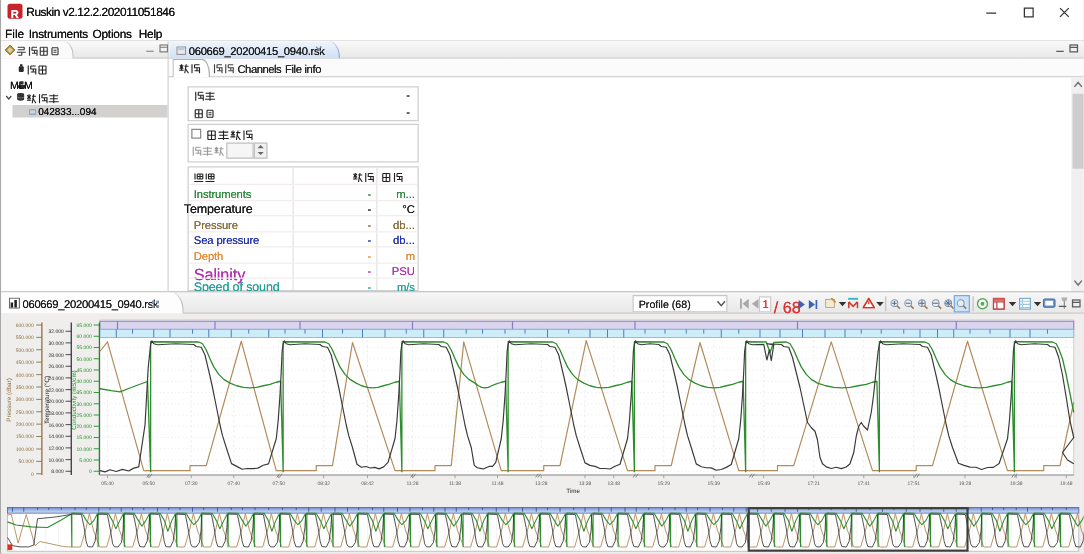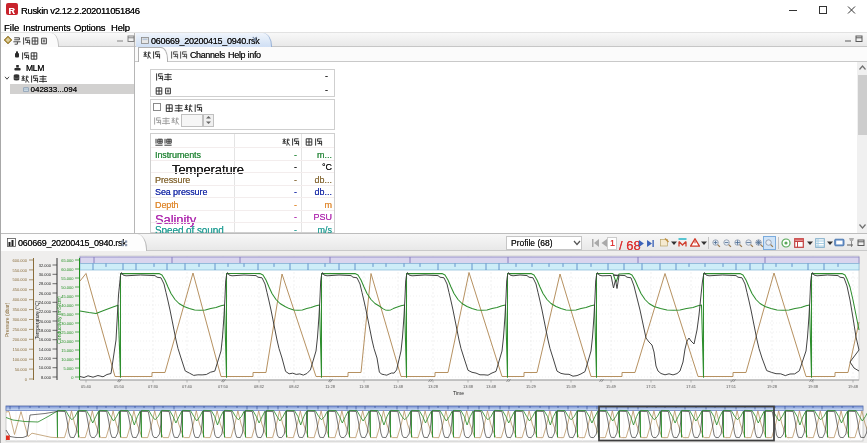--- a/index.html
+++ b/index.html
@@ -87,21 +87,21 @@
           <line x1="15.8" y1="0.8" x2="15.8" y2="7.2"></line>
           <line x1="10.2" y1="7.2" x2="15.8" y2="7.2"></line>
           <line x1="10.2" y1="4.0" x2="15.8" y2="4.0"></line>
           <line x1="13.0" y1="0.8" x2="13.0" y2="7.2"></line>
         </g>
       </svg></div>
 <svg class="abs" style="left:12.5px;top:63.5px" width="7" height="7" viewBox="0 0 7 7">
       <rect x="0.4" y="4" width="6.2" height="2.6" rx="0.8" fill="#2a2a2a"></rect>
       <rect x="2.2" y="1" width="2.6" height="2.6" fill="#2a2a2a"></rect>
     </svg>
-<div class="tx" style="left:25px;top:62.5px;font-size:8.5px;color:#111;letter-spacing:-0.3px">MLM</div>
+<div class="tx" style="left:7px;top:62.5px;font-size:8.5px;color:#111;letter-spacing:-0.3px">MLM</div>
 <svg class="abs" style="left:2.5px;top:75px" width="6" height="6" viewBox="0 0 6 6">
       <path d="M1,1.8 L3,4.2 L5,1.8" stroke="#444" stroke-width="1" fill="none"></path>
     </svg>
 <svg class="abs" style="left:12px;top:74px" width="7" height="7" viewBox="0 0 7 7">
       <ellipse cx="3.5" cy="1.4" rx="2.8" ry="1.1" fill="#333"></ellipse>
       <path d="M0.7,1.4v4a2.8,1.1 0 0 0 5.6,0V1.4" fill="#333"></path>
       <path d="M0.7,3.3a2.8,1.1 0 0 0 5.6,0" stroke="#999" stroke-width="0.5" fill="none"></path>
     </svg>
 <div style="position:absolute;left:20px;top:74.5px;line-height:0"><svg width="27" height="8" viewBox="0 0 27 8" style="display:inline-block;vertical-align:-1px">
         <g stroke="#222" stroke-width="0.9" stroke-linecap="butt">
@@ -181,21 +181,21 @@
           <line x1="10.6" y1="0.4" x2="10.6" y2="7.6"></line>
           <line x1="12.6" y1="0.8" x2="12.6" y2="3.2"></line>
           <line x1="12.6" y1="0.8" x2="16.6" y2="0.8"></line>
           <line x1="12.2" y1="3.2" x2="17.0" y2="3.2"></line>
           <line x1="14.6" y1="3.2" x2="14.6" y2="5.6"></line>
           <line x1="12.6" y1="5.6" x2="16.6" y2="5.6"></line>
           <line x1="16.6" y1="3.2" x2="16.6" y2="7.6"></line>
         </g>
       </svg></div>
 <div class="tx" style="left:189px;top:49.5px;font-size:9px;color:#222;letter-spacing:-0.4px">Channels</div>
-<div class="tx" style="left:227px;top:49.5px;font-size:9px;color:#222;letter-spacing:-0.3px">Help info</div>
+<div class="tx" style="left:227px;top:49.5px;font-size:9px;color:#222;letter-spacing:-0.3px">File info</div>
 <div class="abs" style="left:134px;top:62px;width:733px;height:171px;background:#fff"></div>
 <div class="abs" style="left:149px;top:69px;width:185px;height:28px;border:1px solid #cfcfcf;background:#fff"></div>
 <div style="position:absolute;left:154px;top:73px;line-height:0"><svg width="18" height="8" viewBox="0 0 18 8" style="display:inline-block;vertical-align:-1px">
         <g stroke="#222" stroke-width="0.9" stroke-linecap="butt">
           <line x1="1.6" y1="0.4" x2="1.6" y2="7.6"></line>
           <line x1="3.6" y1="0.8" x2="3.6" y2="3.2"></line>
           <line x1="3.6" y1="0.8" x2="7.6" y2="0.8"></line>
           <line x1="3.2" y1="3.2" x2="8.0" y2="3.2"></line>
           <line x1="5.6" y1="3.2" x2="5.6" y2="5.6"></line>
           <line x1="3.6" y1="5.6" x2="7.6" y2="5.6"></line>
@@ -339,21 +339,21 @@
           <line x1="16.6" y1="3.2" x2="16.6" y2="7.6"></line>
         </g>
       </svg></div>
 <div class="abs" style="left:233px;top:134px;width:1px;height:98px;background:#e4e4e4"></div>
 <div class="abs" style="left:300px;top:134px;width:1px;height:98px;background:#e4e4e4"></div>
 <div class="abs" style="left:150px;top:147.0px;width:183px;height:1px;background:#f3eded"></div>
 <div class="tx" style="left:154px;top:149.5px;font-size:9px;color:#2e8b40;letter-spacing:-0.1px">Instruments</div>
 <div class="tx" style="left:293px;top:149.5px;font-size:9px;color:#2e8b40;">-</div>
 <div class="tx" style="left:331px;top:149.5px;font-size:9px;color:#2e8b40;transform:translateX(-100%)">m...</div>
 <div class="abs" style="left:150px;top:159.5px;width:183px;height:1px;background:#f3eded"></div>
-<div class="tx" style="left:171px;top:162.0px;font-size:13px;color:#1a1a1a;letter-spacing:-0.1px">Temperature</div>
+<div class="tx" style="left:146px;top:162.0px;font-size:10px;color:#1a1a1a;letter-spacing:-0.1px">Temperature</div>
 <div class="tx" style="left:293px;top:162.0px;font-size:9px;color:#1a1a1a;">-</div>
 <div class="tx" style="left:331px;top:162.0px;font-size:9px;color:#1a1a1a;transform:translateX(-100%)">°C</div>
 <div class="abs" style="left:150px;top:172.0px;width:183px;height:1px;background:#f3eded"></div>
 <div class="tx" style="left:154px;top:174.5px;font-size:9px;color:#8a6d3b;letter-spacing:-0.1px">Pressure</div>
 <div class="tx" style="left:293px;top:174.5px;font-size:9px;color:#8a6d3b;">-</div>
 <div class="tx" style="left:331px;top:174.5px;font-size:9px;color:#8a6d3b;transform:translateX(-100%)">db...</div>
 <div class="abs" style="left:150px;top:184.5px;width:183px;height:1px;background:#f3eded"></div>
 <div class="tx" style="left:154px;top:187.0px;font-size:9px;color:#2233aa;letter-spacing:-0.1px">Sea pressure</div>
 <div class="tx" style="left:293px;top:187.0px;font-size:9px;color:#2233aa;">-</div>
 <div class="tx" style="left:331px;top:187.0px;font-size:9px;color:#2233aa;transform:translateX(-100%)">db...</div>

